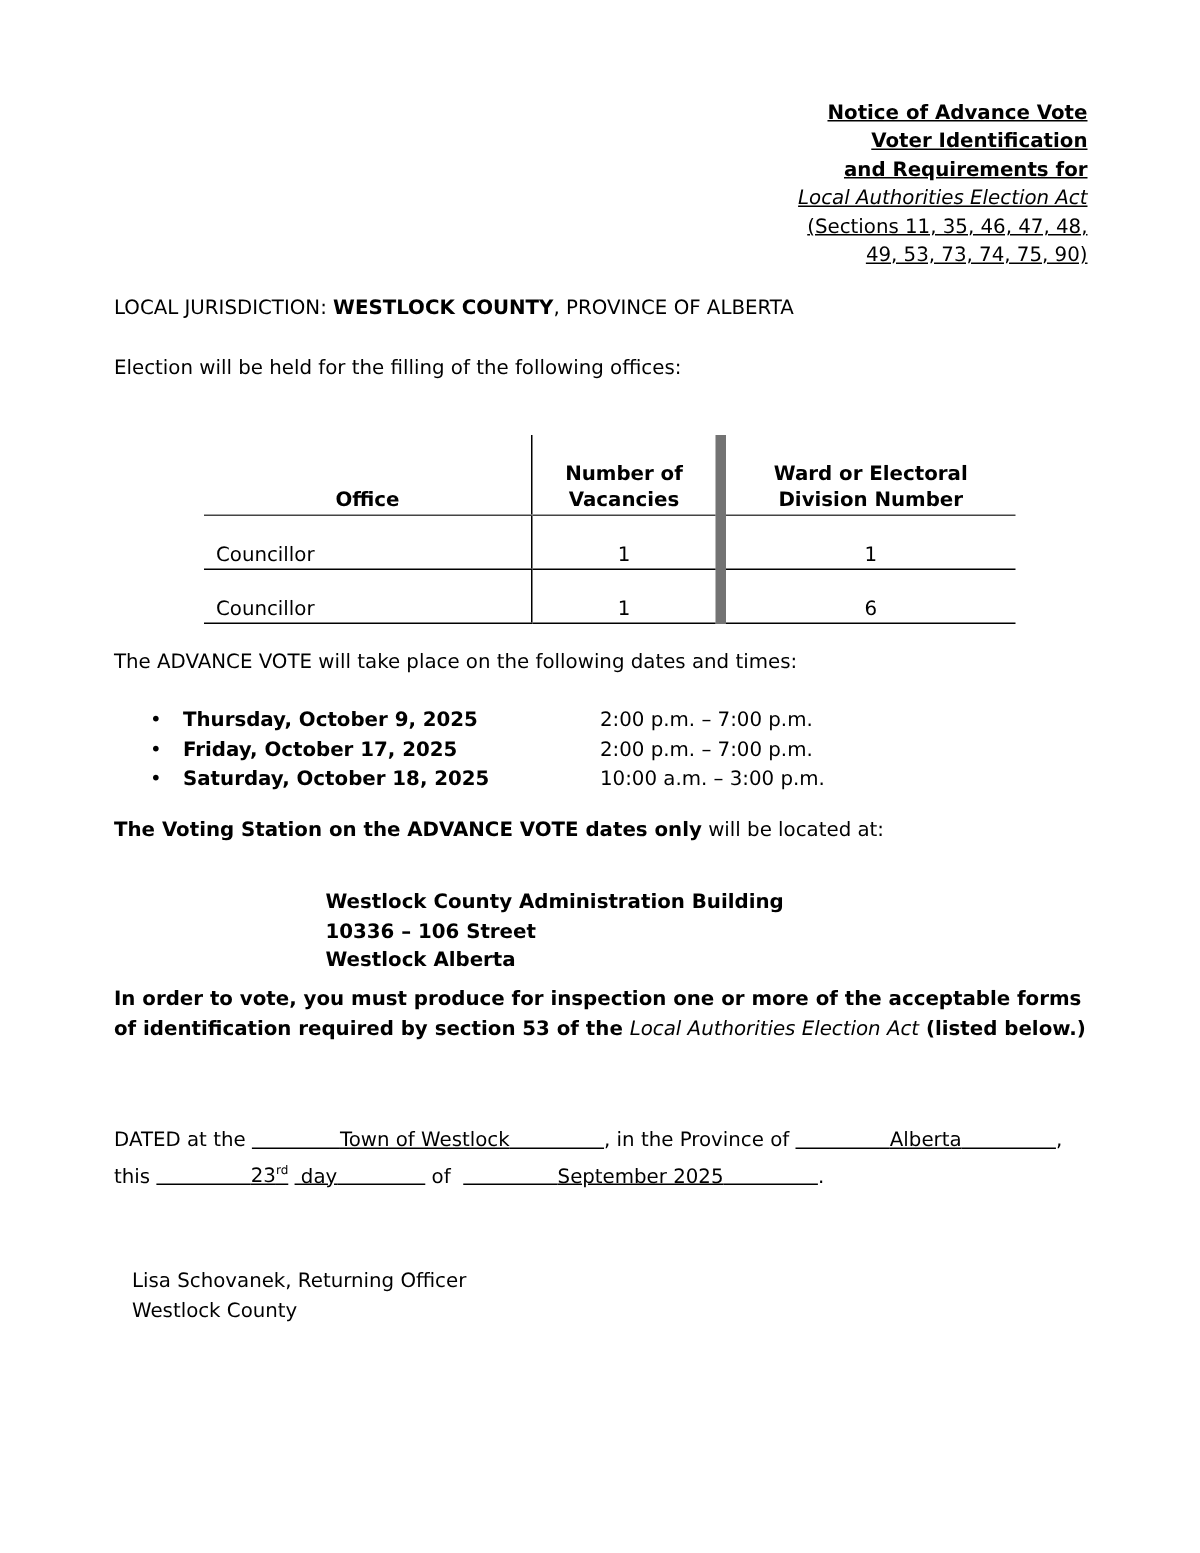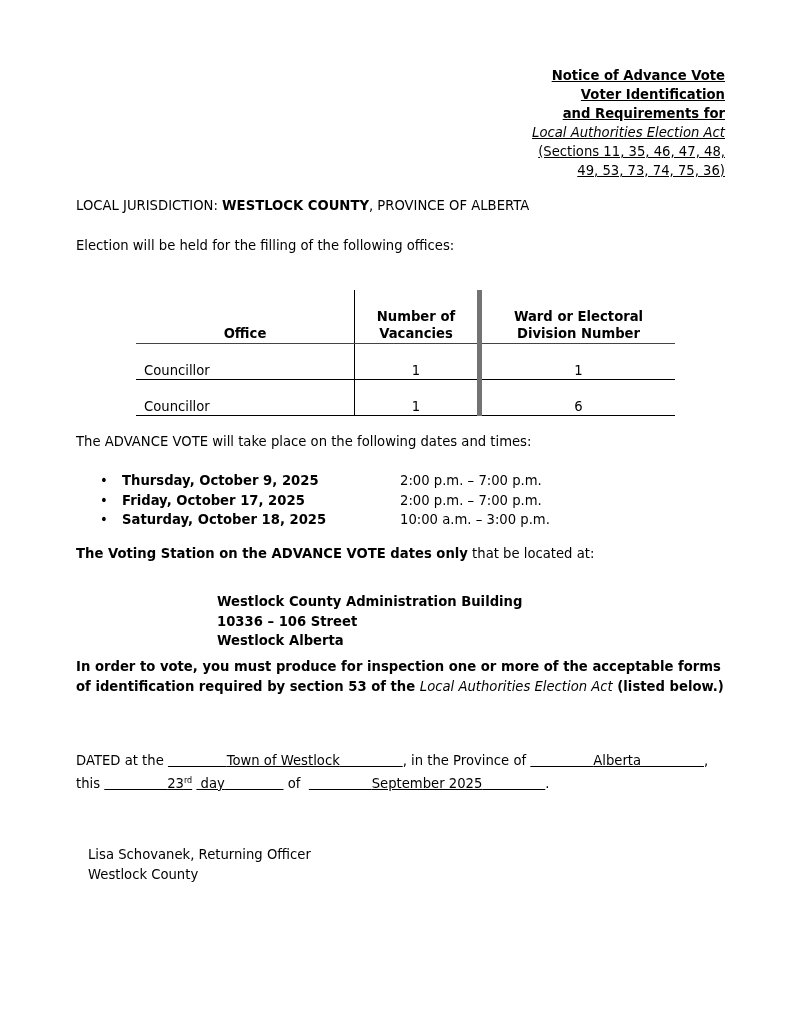--- a/index.html
+++ b/index.html
@@ -11,21 +11,21 @@
   .title { right:75px; top:66px; text-align:right; line-height:19px; font-size:13.2px;text-decoration:underline; }
   .title div { white-space:nowrap; }
   .line { left:76px; }
   table.offices { position:absolute; left:136px; top:290px; border-collapse:collapse; }
   table.offices th, table.offices td { padding:0; font-size:13.2px; }
   table.offices th { font-weight:bold; vertical-align:bottom; text-align:center;
                      height:52px; border-bottom:1.5px solid #444; line-height:17px; padding-bottom:1px;}
   table.offices td { height:34px; vertical-align:bottom; border-bottom:1px solid #000; padding-bottom:1px; }
   .c1 { width:210px; }
   .c2 { width:122px; border-left:1px solid #000; }
-  .c3 { width:193px; border-left:5px solid #737373; }
+  .c3 { width:193px; border-left:7px solid #737373; }
   td.c1 { text-align:left; padding-left:8px !important;margin-left:32px; }
   th.c1 { padding-left:0; }
   td.c2, td.c3 { text-align:center; }
   .bullets { position:absolute; left:100px; top:471px; line-height:19.5px; }
   .bullets .row { display:flex; white-space:nowrap; }
   .bullets .dot { width:22px; }
   .bullets .date { width:278px; font-weight:bold; }
   .addr { position:absolute; left:217px; top:576px; line-height:19.5px; font-weight:bold;margin-top:16px; }
   .idnote { position:absolute; left:76px; top:657px; width:650px; line-height:19.5px; font-weight:bold; white-space:normal; }
   .dated { position:absolute; left:76px; top:751px; line-height:19.5px; white-space:nowrap; }
@@ -35,21 +35,21 @@
 </style>
 </head>
 <body>
 
 <div class="abs title">
   <div class="b">Notice of Advance Vote</div>
   <div class="b">Voter Identification</div>
   <div class="b">and Requirements for</div>
   <div class="i">Local Authorities Election Act</div>
   <div>(Sections 11, 35, 46, 47, 48,</div>
-  <div>49, 53, 73, 74, 75, 36)</div>
+  <div>49, 53, 73, 74, 75, 90)</div>
 </div>
 
 <div class="abs line" style="top:198px;">
   <span>LOCAL JURISDICTION: </span><span class="b">WESTLOCK COUNTY</span><span>, PROVINCE OF ALBERTA</span>
 </div>
 
 <div class="abs line" style="top:236px; line-height:19.5px;">
   <div>Election will be held for the filling of the following offices:</div>
 </div>
 
@@ -95,21 +95,21 @@
     <span>2:00 p.m. – 7:00 p.m.</span>
   </div>
   <div class="row">
     <span class="dot">•</span>
     <span class="date">Saturday, October 18, 2025</span>
     <span>10:00 a.m. – 3:00 p.m.</span>
   </div>
 </div>
 
 <div class="abs line" style="top:546px;">
-  <span class="b">The Voting Station on the ADVANCE VOTE dates only</span><span> that be located at:</span>
+  <span class="b">The Voting Station on the ADVANCE VOTE dates only</span><span> will be located at:</span>
 </div>
 
 <div class="addr">
   <div>Westlock County Administration Building</div>
   <div>10336 – 106 Street</div>
   <div>Westlock Alberta</div>
 </div>
 
 <div class="idnote">
   <span>In order to vote, you must produce for inspection one or more of the acceptable forms of identification required by section 53 of the </span><span class="i" style="font-weight:normal;">Local Authorities Election Act</span><span>  (listed below.)</span>

